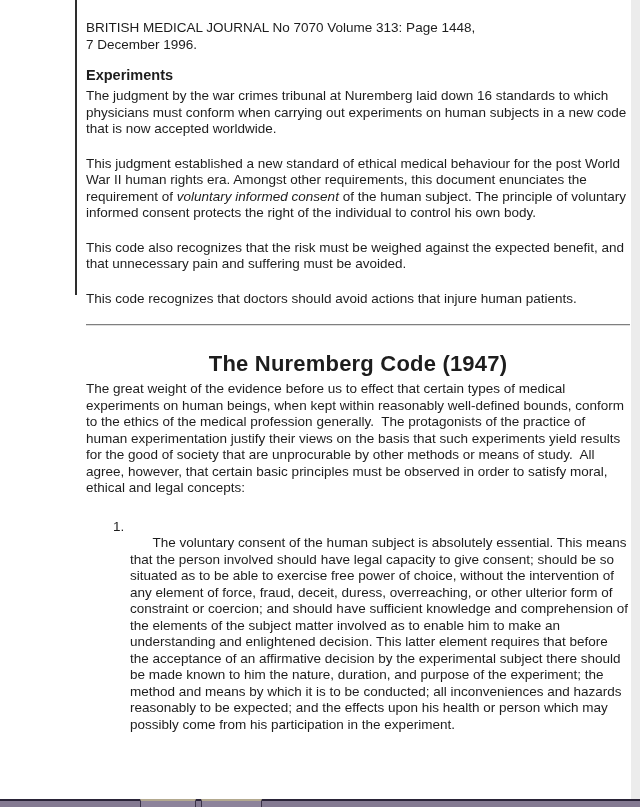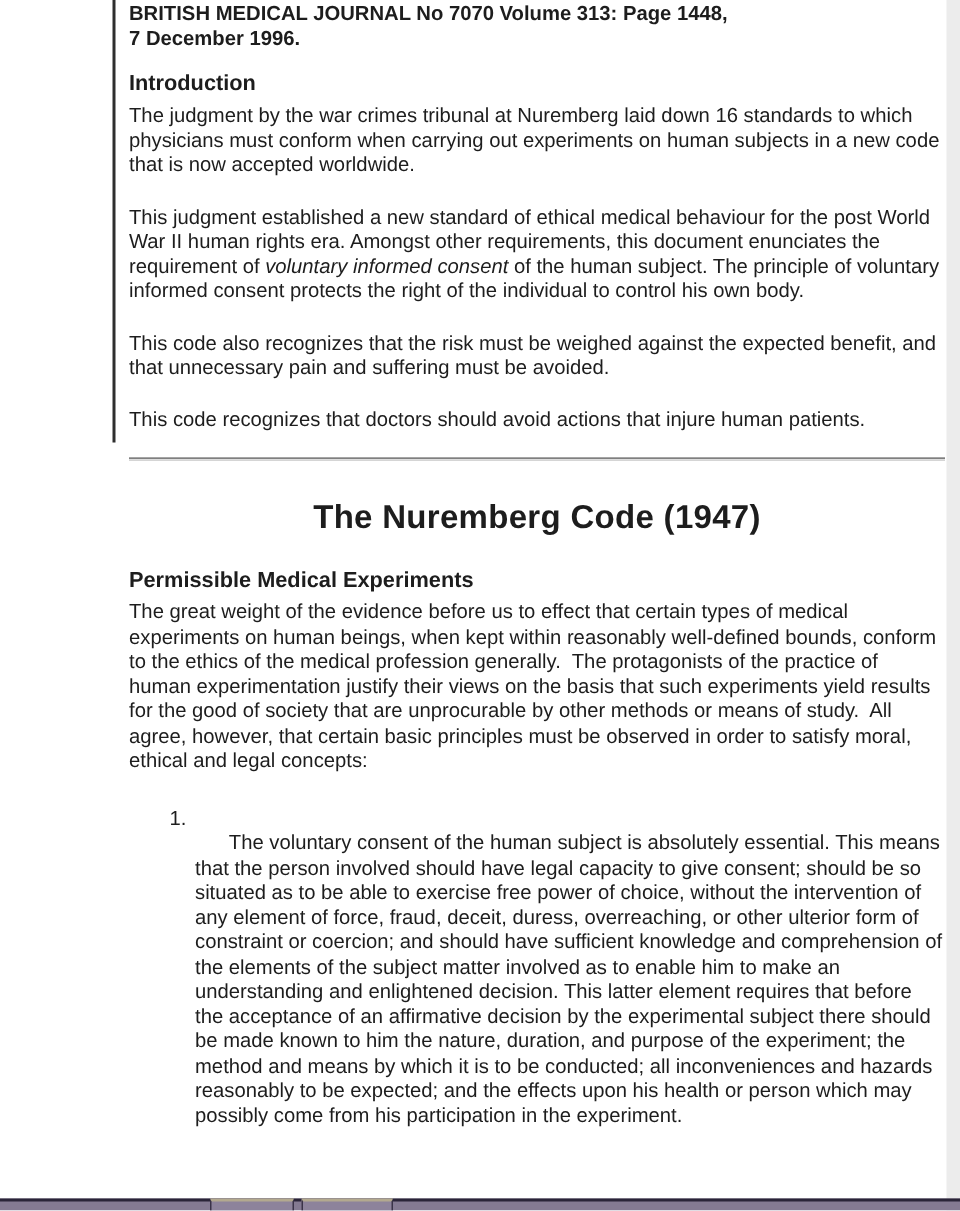--- a/index.html
+++ b/index.html
@@ -30,24 +30,24 @@
     background: #2e2e2e;
   }
 
   .page {
     position: absolute;
     left: 86px; top: 0;
     width: 544px;
   }
 
   .citation {
-    padding-top: 1px;
+    padding-top: 20px;
     font-size: 13.5px;
     line-height: 16.5px;
-    font-weight: bold;
+    font-weight: normal;
     white-space: pre-wrap;
   }
 
   .heading {
     margin-top: 13px;
     font-size: 14.5px;
     line-height: 18px;
     font-weight: bold;
   }
 
@@ -125,36 +125,35 @@
 <body>
 
 <div class="right-edge"></div>
 <div class="left-rule"></div>
 
 <div class="page">
 
   <div class="citation">BRITISH MEDICAL JOURNAL No 7070 Volume 313: Page 1448,
 7 December 1996.</div>
 
-  <div class="heading">Introduction</div>
+  <div class="heading">Experiments</div>
 
   <div class="para">The judgment by the war crimes tribunal at Nuremberg laid down 16 standards to which physicians must conform when carrying out experiments on human subjects in a new code that is now accepted worldwide.</div>
 
   <div class="para"><span>This judgment established a new standard of ethical medical behaviour for the post World War II human rights era. Amongst other requirements, this document enunciates the requirement of </span><em>voluntary informed consent</em><span> of the human subject. The principle of voluntary informed consent protects the right of the individual to control his own body.</span></div>
 
   <div class="para">This code also recognizes that the risk must be weighed against the expected benefit, and that unnecessary pain and suffering must be avoided.</div>
 
   <div class="para">This code recognizes that doctors should avoid actions that injure human patients.</div>
 
 
   <div class="section-rule"></div>
 
   <div class="doc-title">The Nuremberg Code (1947)</div>
 
-  <div class="section-heading">Permissible Medical Experiments</div>
 
   <div class="para">The great weight of the evidence before us to effect that certain types of medical experiments on human beings, when kept within reasonably well-defined bounds, conform to the ethics of the medical profession generally.  The protagonists of the practice of human experimentation justify their views on the basis that such experiments yield results for the good of society that are unprocurable by other methods or means of study.  All agree, however, that certain basic principles must be observed in order to satisfy moral, ethical and legal concepts:</div>
 
   <div class="numbered-list">
     <div class="list-item">
       <span class="num">1.</span><span>The voluntary consent of the human subject is absolutely essential. This means that the person involved should have legal capacity to give consent; should be so situated as to be able to exercise free power of choice, without the intervention of any element of force, fraud, deceit, duress, overreaching, or other ulterior form of constraint or coercion; and should have sufficient knowledge and comprehension of the elements of the subject matter involved as to enable him to make an understanding and enlightened decision. This latter element requires that before the acceptance of an affirmative decision by the experimental subject there should be made known to him the nature, duration, and purpose of the experiment; the method and means by which it is to be conducted; all inconveniences and hazards reasonably to be expected; and the effects upon his health or person which may possibly come from his participation in the experiment.</span>
     </div>
   </div>
 
 </div>

